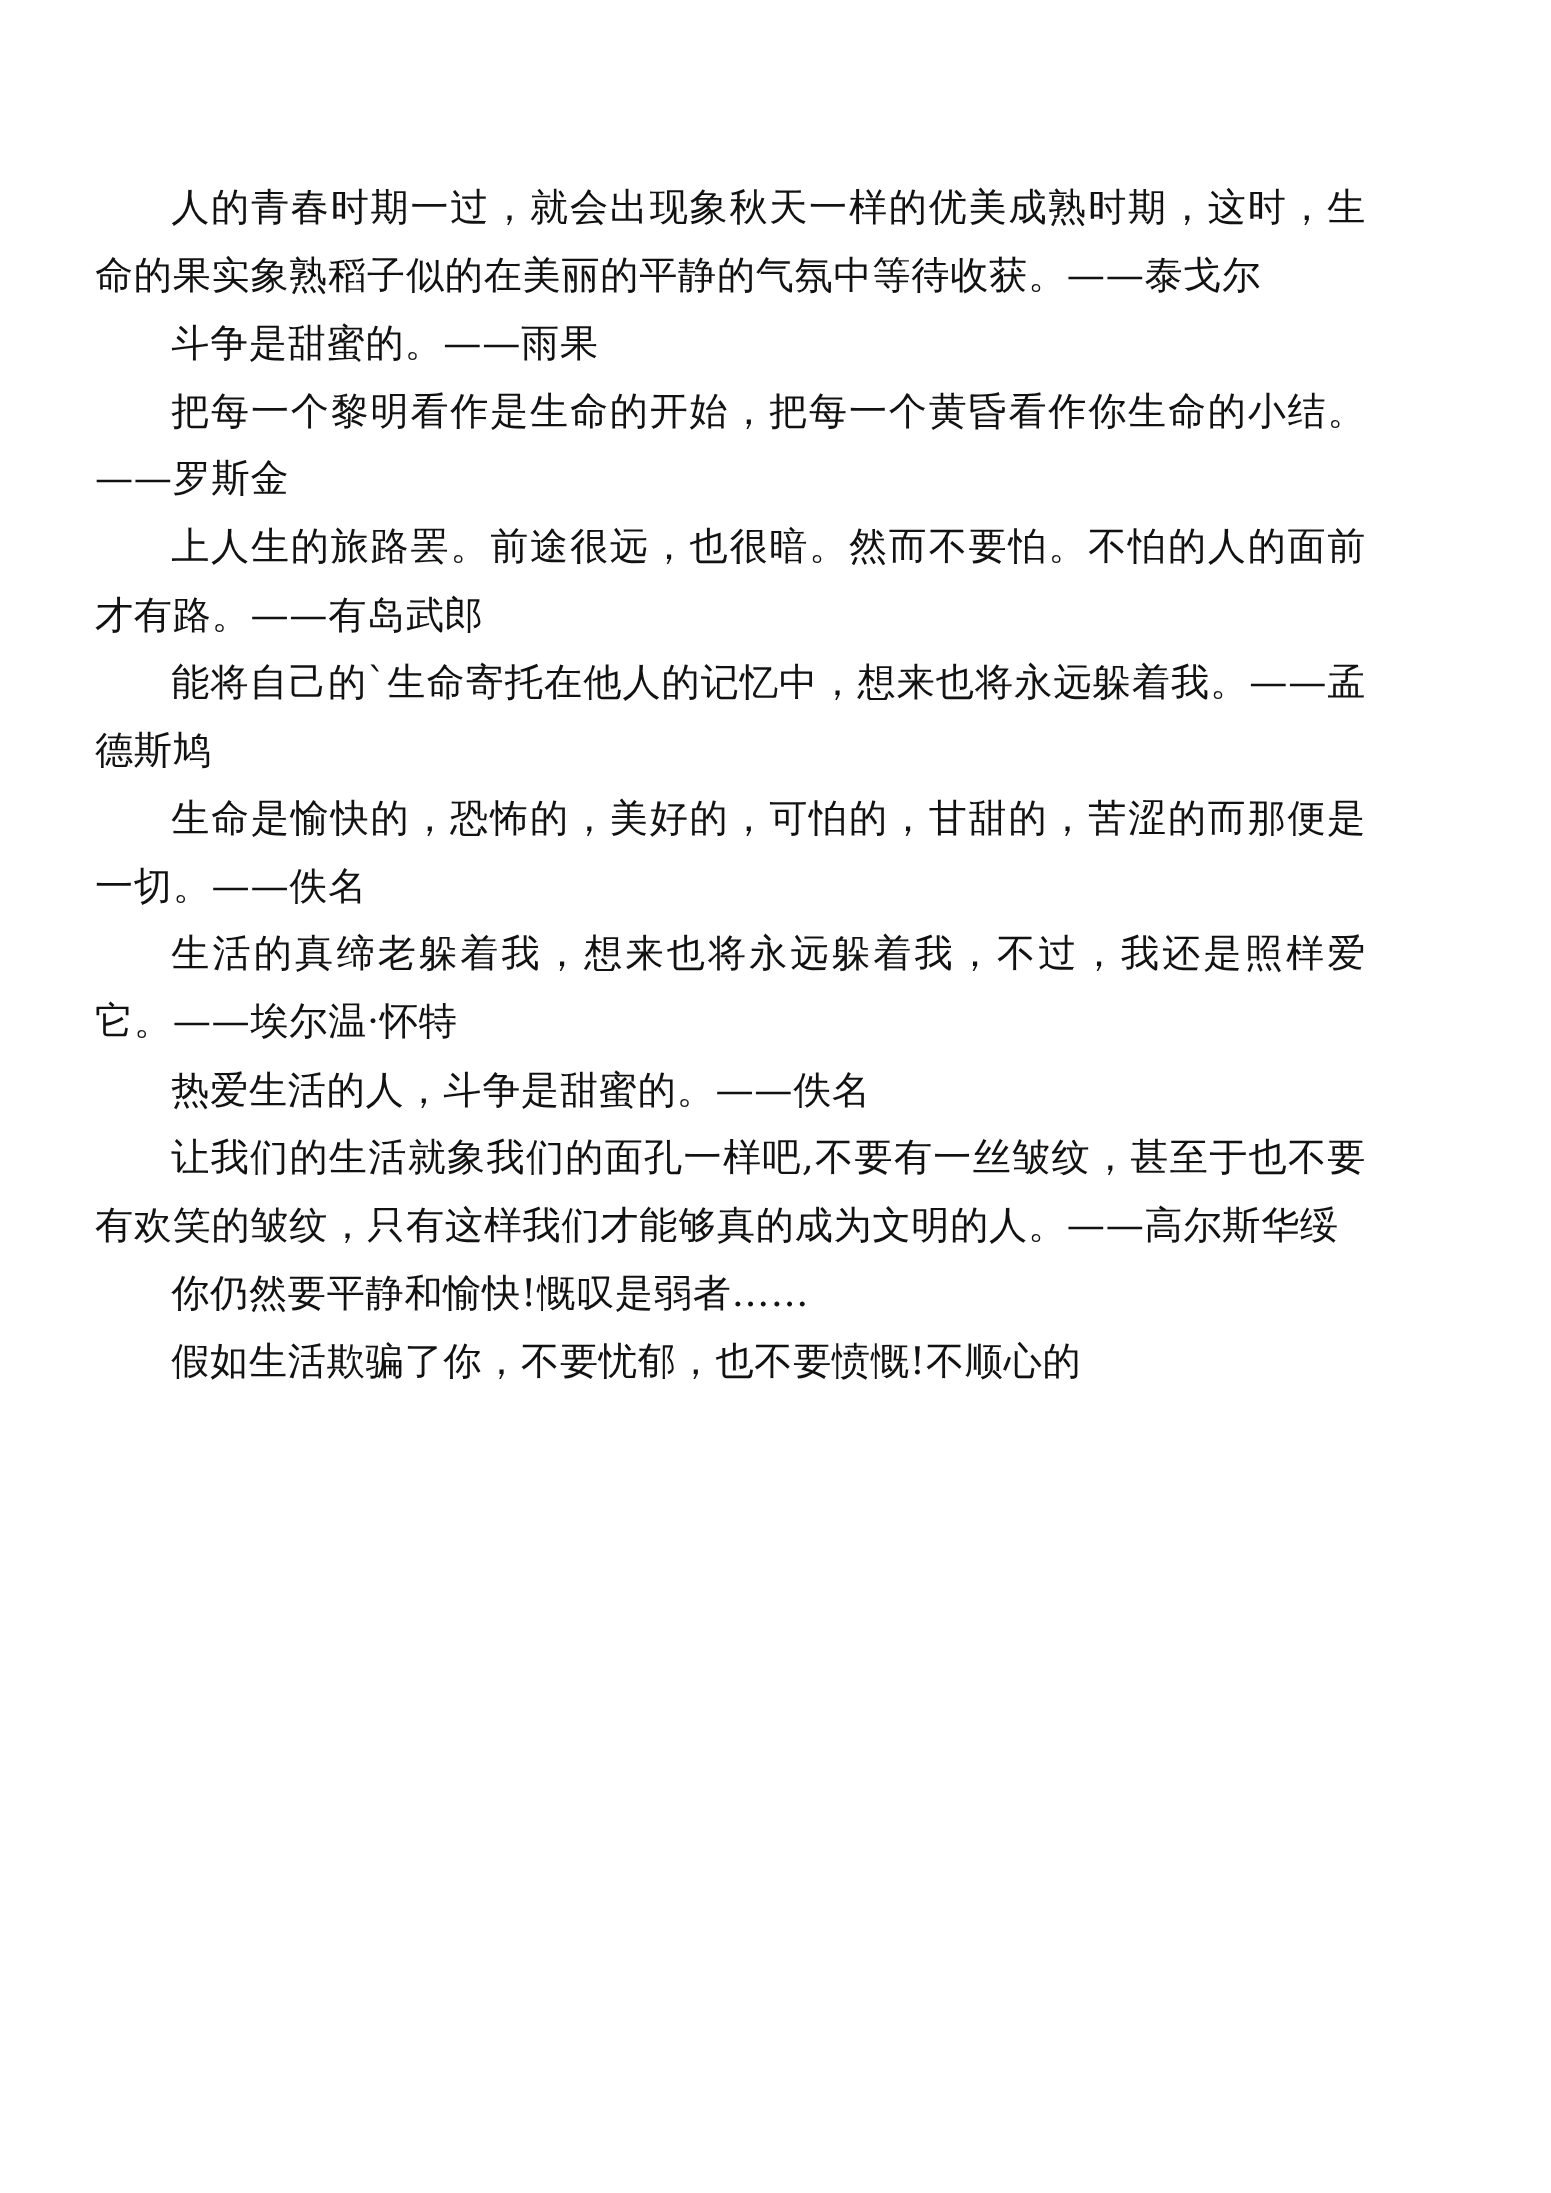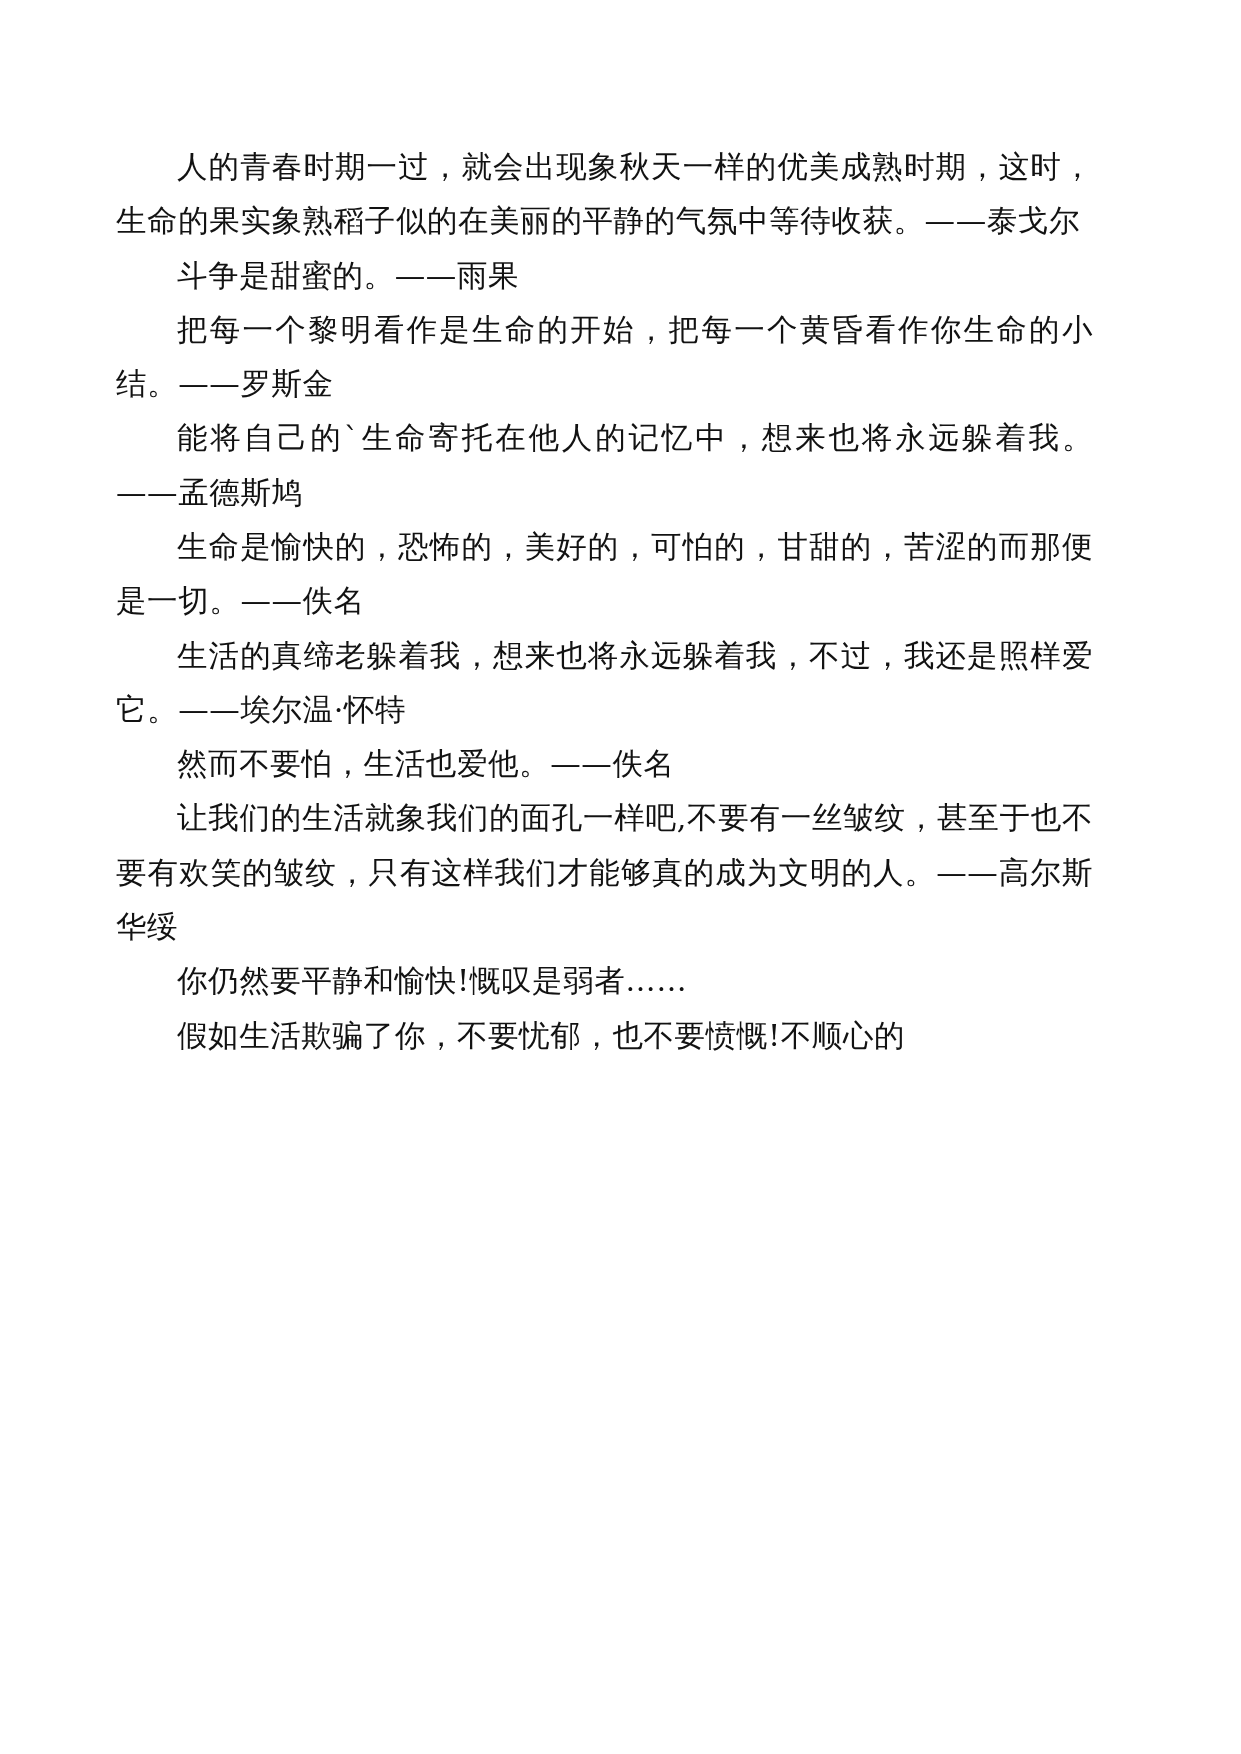--- a/index.html
+++ b/index.html
@@ -6,21 +6,21 @@
     margin: 0;
     padding: 0;
     background: #ffffff;
   }
   .page {
     width: 1241px;
     height: 1754px;
     background: #ffffff;
     position: relative;
     box-sizing: border-box;
-    padding: 140px 148px 90px 116px;
+    padding: 140px 148px 90px 76px;
     font-family: "DejaVu Serif", "Liberation Serif", serif;
   }
   .doc-body {
     font-size: 30.5px;
     line-height: 1.78;
     color: #121212;
     text-align: justify;
     text-justify: inter-ideograph;
     letter-spacing: 0.6px;
   }
@@ -31,21 +31,22 @@
   }
 </style>
 </head>
 <body>
 
 <div class="page">
   <div class="doc-body">
     <p class="para">人的青春时期一过，就会出现象秋天一样的优美成熟时期，这时，生命的果实象熟稻子似的在美丽的平静的气氛中等待收获。——泰戈尔</p>
     <p class="para">斗争是甜蜜的。——雨果</p>
     <p class="para">把每一个黎明看作是生命的开始，把每一个黄昏看作你生命的小结。——罗斯金</p>
+    <p class="para">上人生的旅路罢。前途很远，也很暗。然而不要怕。不怕的人的面前才有路。——有岛武郎</p>
     <p class="para">能将自己的`生命寄托在他人的记忆中，想来也将永远躲着我。——孟德斯鸠</p>
     <p class="para">生命是愉快的，恐怖的，美好的，可怕的，甘甜的，苦涩的而那便是一切。——佚名</p>
     <p class="para">生活的真缔老躲着我，想来也将永远躲着我，不过，我还是照样爱它。——埃尔温·怀特</p>
-    <p class="para">然而不要怕，生活也爱他。——佚名</p>
+    <p class="para">热爱生活的人，斗争是甜蜜的。——佚名</p>
     <p class="para">让我们的生活就象我们的面孔一样吧,不要有一丝皱纹，甚至于也不要有欢笑的皱纹，只有这样我们才能够真的成为文明的人。——高尔斯华绥</p>
     <p class="para">你仍然要平静和愉快!慨叹是弱者……</p>
     <p class="para">假如生活欺骗了你，不要忧郁，也不要愤慨!不顺心的</p>
   </div>
 </div>
 
 </body></html>

